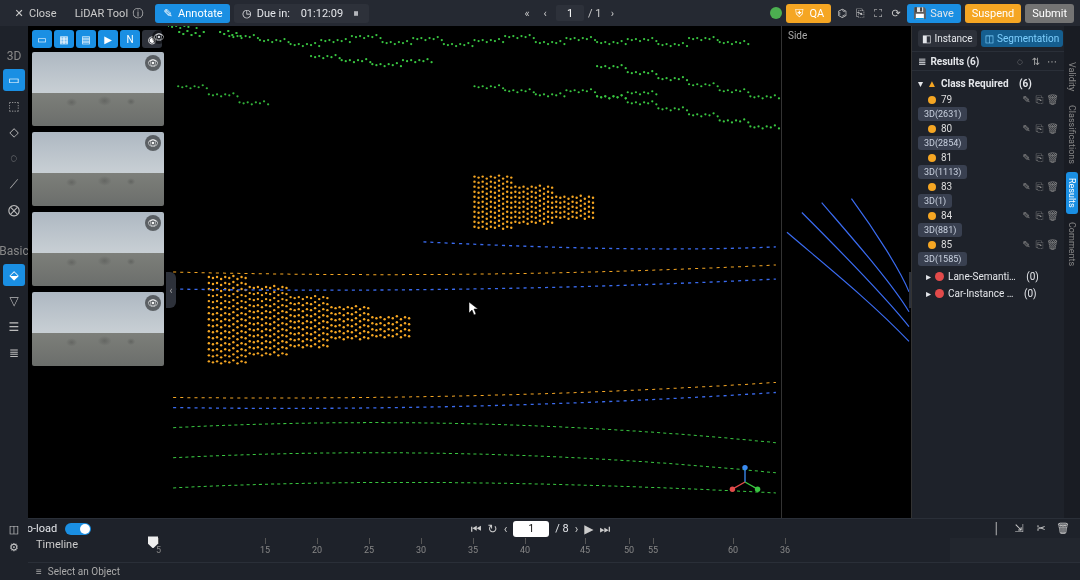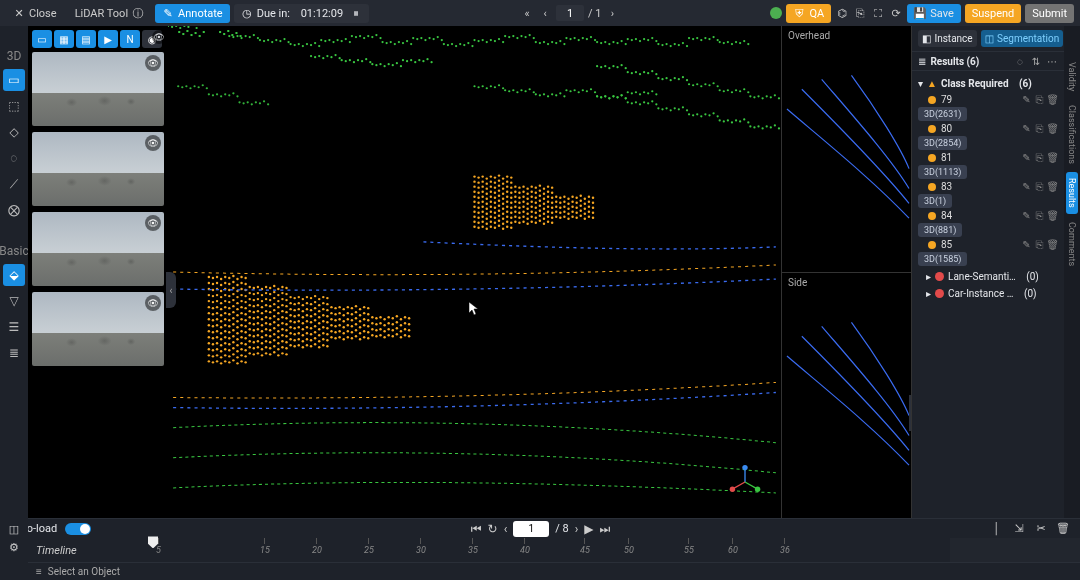--- a/index.html
+++ b/index.html
@@ -86,21 +86,21 @@
 
 
 .bottom { height: 62px; background: #1e222a; display: flex; flex-direction: column; border-top: 1px solid #2a2f38; }
 .brow1 { height: 20px; display: flex; align-items: center; padding: 0 10px; gap: 8px; }
 .toggle { width: 26px; height: 12px; border-radius: 6px; background: #1a8fe3; position: relative; display:inline-block; }
 .toggle::after { content: ""; position: absolute; right: 1px; top: 1px; width: 10px; height: 10px; border-radius: 50%; background: #fff; }
 .brow1 .spacer { flex: 1; }
 .transport { display: flex; gap: 6px; align-items: center; }
 .transport .tico { color: #ccc; cursor: pointer; font-size: 12px; }
 .transport input { width: 36px; height: 16px; background: #fff; color: #000; border: none; border-radius: 3px; text-align: center; font-size: 10px; }
-.brow2 { height: 24px; display: flex; align-items: center; padding: 0 10px 0 36px; position: relative; font-style: italic; }
+.brow2 { height: 24px; display: flex; align-items: flex-start; padding: 0 10px 0 36px; position: relative; }
 .ruler { flex: 1; position: relative; height: 24px; }
 .ruler .tick { position: absolute; top: 0; bottom: 0; display: flex; flex-direction: column; align-items: center; gap: 1px; color: #888; font-size: 9px; }
 .ruler .tick .bar { width: 1px; height: 6px; background: #555; }
 .ruler .marker { position: absolute; top: -2px; width: 10px; height: 12px; background: #eee; clip-path: polygon(0 0, 100% 0, 100% 60%, 50% 100%, 0 60%); }
 .brow3 { height: 18px; display: flex; align-items: center; padding: 0 10px 0 36px; color: #aaa; font-size: 10px; gap: 6px; border-top: 1px solid #2a2f38; }
 .scroll-shade { position:absolute; right:0; top:0; bottom:0; width:130px; background: rgba(255,255,255,.02); }
 
 
 svg { display: block; }
 </style>
@@ -418,31 +418,20 @@
         <svg class="axis-gizmo" viewBox="0 0 40 40">
           <line x1="20" y1="20" x2="20" y2="4" stroke="#3a8bf0" stroke-width="1.5"></line>
             <circle cx="20" cy="4" r="3" fill="#3a8bf0"></circle>
           <line x1="20" y1="20" x2="6" y2="28" stroke="#e24a4a" stroke-width="1.5"></line>
             <circle cx="6" cy="28" r="3" fill="#e24a4a"></circle>
           <line x1="20" y1="20" x2="34" y2="28" stroke="#39c641" stroke-width="1.5"></line>
             <circle cx="34" cy="28" r="3" fill="#39c641"></circle>
         </svg>
       </div>
       <div class="view-side">
-        <div class="vtile">
-          <span class="lbl">Overhead</span>
-          <svg class="pc-svg" viewBox="0 0 130 160">
-            <g stroke="#3a6bf0" stroke-width="1.2" fill="none">
-              <path d="M5 40 C 40 70, 90 110, 128 150"></path>
-              <path d="M20 20 C 55 55, 100 100, 128 135"></path>
-              <path d="M40 10 C 70 45, 110 90, 128 120"></path>
-              <path d="M70 6 C 95 40, 120 80, 128 100"></path>
-            </g>
-          </svg>
-        </div>
         <div class="vtile">
           <span class="lbl">Side</span>
           <svg class="pc-svg" viewBox="0 0 130 160">
             <g stroke="#3a6bf0" stroke-width="1.2" fill="none">
               <path d="M5 40 C 40 70, 90 110, 128 150"></path>
               <path d="M20 20 C 55 55, 100 100, 128 135"></path>
               <path d="M40 10 C 70 45, 110 90, 128 120"></path>
               <path d="M70 6 C 95 40, 120 80, 128 100"></path>
             </g>
           </svg>
@@ -624,21 +613,21 @@
               <span>40</span>
             </div>
             <div class="tick" style="left: 444px;">
               <div class="bar"></div>
               <span>45</span>
             </div>
             <div class="tick" style="left: 488px;">
               <div class="bar"></div>
               <span>50</span>
             </div>
-            <div class="tick" style="left: 548px;">
+            <div class="tick" style="left: 512px;">
               <div class="bar"></div>
               <span>55</span>
             </div>
             <div class="tick" style="left: 592px;">
               <div class="bar"></div>
               <span>60</span>
             </div>
             <div class="tick" style="left: 644px;">
               <div class="bar"></div>
               <span>36</span>

